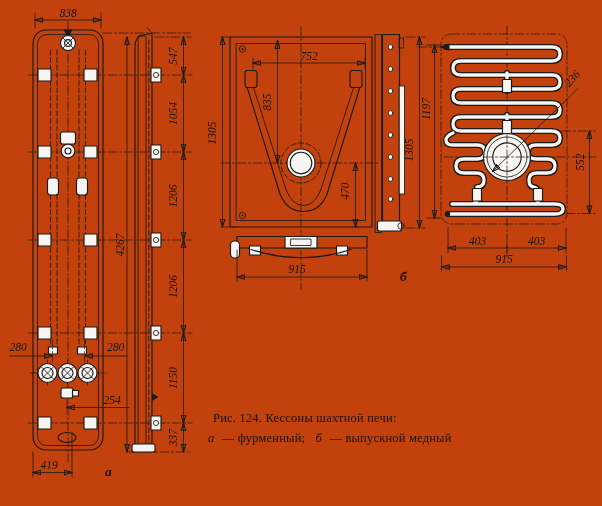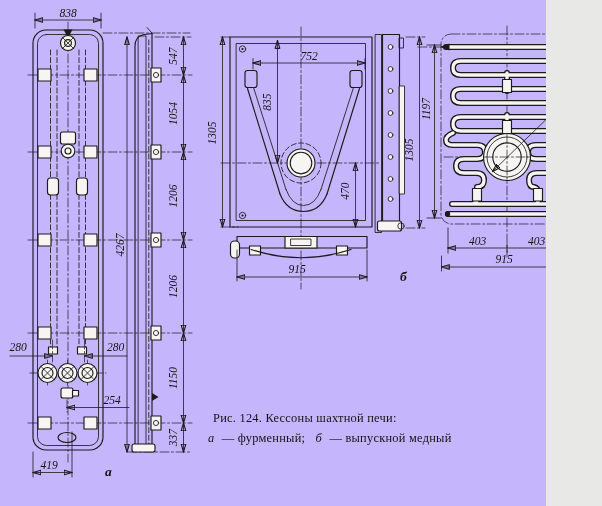--- a/index.html
+++ b/index.html
@@ -1,16 +1,16 @@
 <!DOCTYPE html>
 <html><head>
 <meta charset="utf-8">
 <style>
   html,body{margin:0;padding:0;background:#e8e8e6;}
-  .stage{position:relative;width:546px;height:506px;background:#c4b5fd;overflow:hidden;
+  .stage{position:relative;width:602px;height:506px;background:#c2410c;overflow:hidden;
          font-family:"Liberation Serif",serif;}
   #art :is(line,path,rect,circle,ellipse){stroke:#1b1b1b;fill:none;stroke-width:1.15;
          stroke-linecap:round;stroke-linejoin:round;}
   #art .t8{stroke-width:.85;}
   #art .w{stroke-width:.8;}
   #art .hd{stroke-dasharray:5 2.6;stroke-width:.85;}
   #art .cl{stroke-dasharray:9 2.5 2 2.5;stroke-width:.7;}
   #art .fillp{fill:#f6f5f1;}
   #art .inkf{fill:#1b1b1b;stroke:none;}
   #art .tube{stroke:#1b1b1b;stroke-width:6;fill:none;stroke-linecap:round;}

